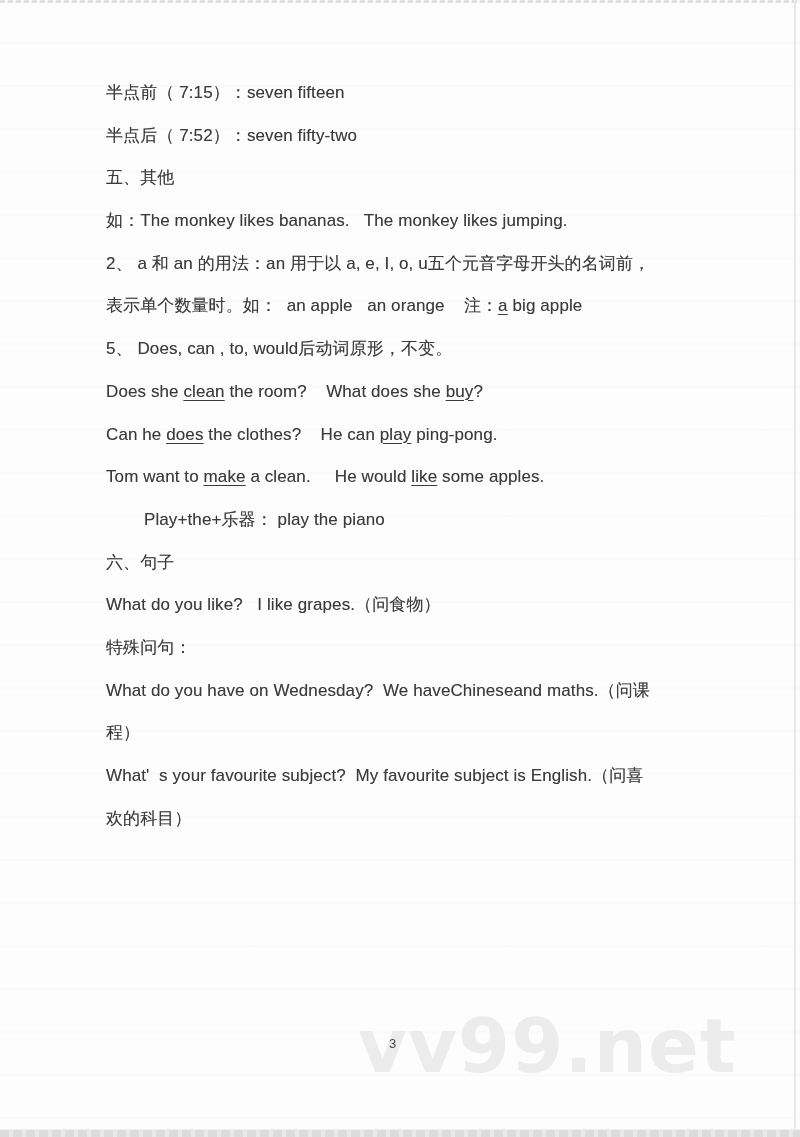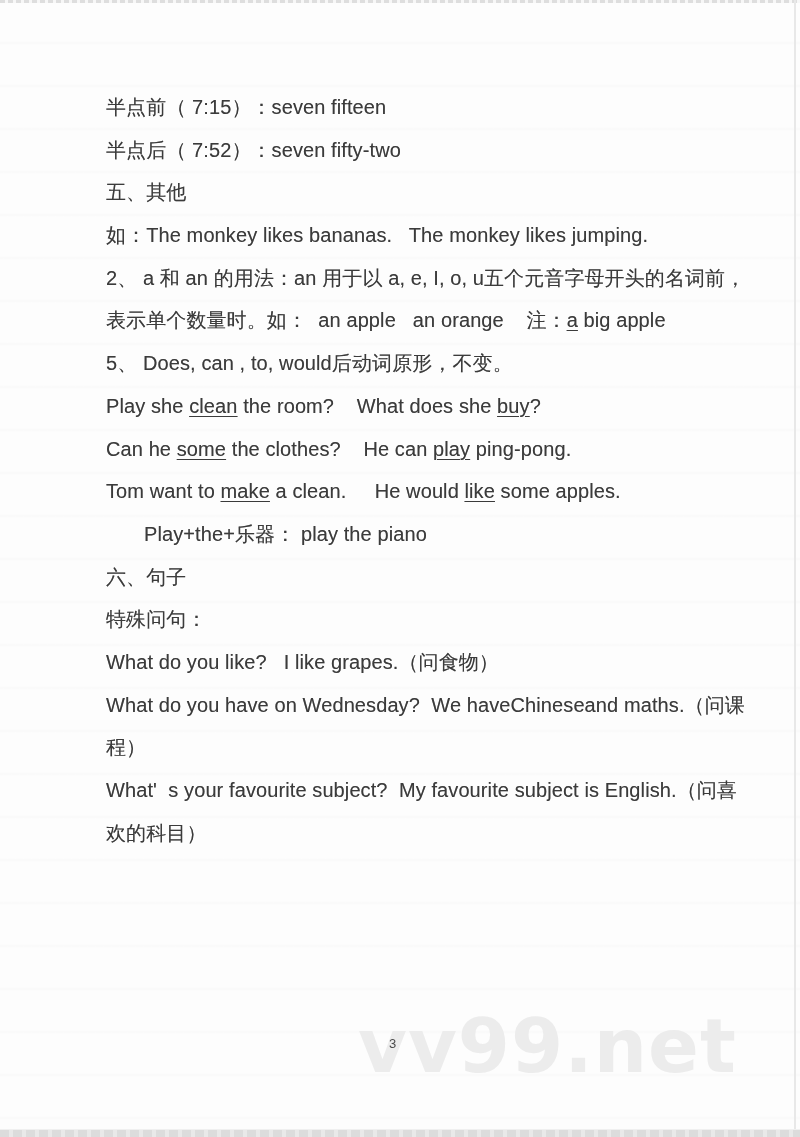--- a/index.html
+++ b/index.html
@@ -42,24 +42,24 @@
     left: 358px; top: 986px;
     font-size: 75px;
     font-weight: bold;
     letter-spacing: 1px;
     color: #ececec;
     font-family: "DejaVu Sans", "Liberation Sans", sans-serif;
     margin-top: 16px;
   }
   .content {
     position: absolute;
-    left: 106px; top: 86px;
+    left: 106px; top: 72px;
     width: 620px;
     color: #3b3b3b;
-    font-size: 20px;
+    font-size: 17px;
     text-shadow: 0 0 0.4px rgba(60,60,60,0.45);
   }
   .line {
     height: 42.7px;
     line-height: 42.7px;
     white-space: pre;
     letter-spacing: 0.1px;
   }
   .line.indent { padding-left: 38px; }
   .u {
@@ -86,27 +86,27 @@
   <div class="watermark">vv99.net</div>
 
   <div class="content">
     <div class="line"><span>半点前（ 7:15）：seven fifteen</span></div>
     <div class="line"><span>半点后（ 7:52）：seven fifty-two</span></div>
     <div class="line"><span>五、其他</span></div>
     <div class="line"><span>如：The monkey likes bananas.   The monkey likes jumping.</span></div>
     <div class="line"><span>2、 a 和 an 的用法：an 用于以 a, e, I, o, u五个元音字母开头的名词前，</span></div>
     <div class="line"><span>表示单个数量时。如：  an apple   an orange    注：</span><span class="u">a</span><span> big apple</span></div>
     <div class="line"><span>5、 Does, can , to, would后动词原形，不变。</span></div>
-    <div class="line"><span>Play she </span><span class="u">clean</span><span> the room?    What does she </span><span class="u">buy</span><span>?</span></div>
-    <div class="line"><span>Can he </span><span class="u">some</span><span> the clothes?    He can </span><span class="u">play</span><span> ping-pong.</span></div>
+    <div class="line"><span>Does she </span><span class="u">clean</span><span> the room?    What does she </span><span class="u">buy</span><span>?</span></div>
+    <div class="line"><span>Can he </span><span class="u">does</span><span> the clothes?    He can </span><span class="u">play</span><span> ping-pong.</span></div>
     <div class="line"><span>Tom want to </span><span class="u">make</span><span> a clean.     He would </span><span class="u">like</span><span> some apples.</span></div>
     <div class="line indent"><span>Play+the+乐器： play the piano</span></div>
     <div class="line"><span>六、句子</span></div>
+    <div class="line"><span>What do you like?   I like grapes.（问食物）</span></div>
     <div class="line"><span>特殊问句：</span></div>
-    <div class="line"><span>What do you like?   I like grapes.（问食物）</span></div>
     <div class="line"><span>What do you have on Wednesday?  We haveChineseand maths.（问课</span></div>
     <div class="line"><span>程）</span></div>
     <div class="line"><span>What'  s your favourite subject?  My favourite subject is English.（问喜</span></div>
     <div class="line"><span>欢的科目）</span></div>
   </div>
 
   <div class="page-number">3</div>
 
   <div class="edge-bottom"></div>
 </div>

